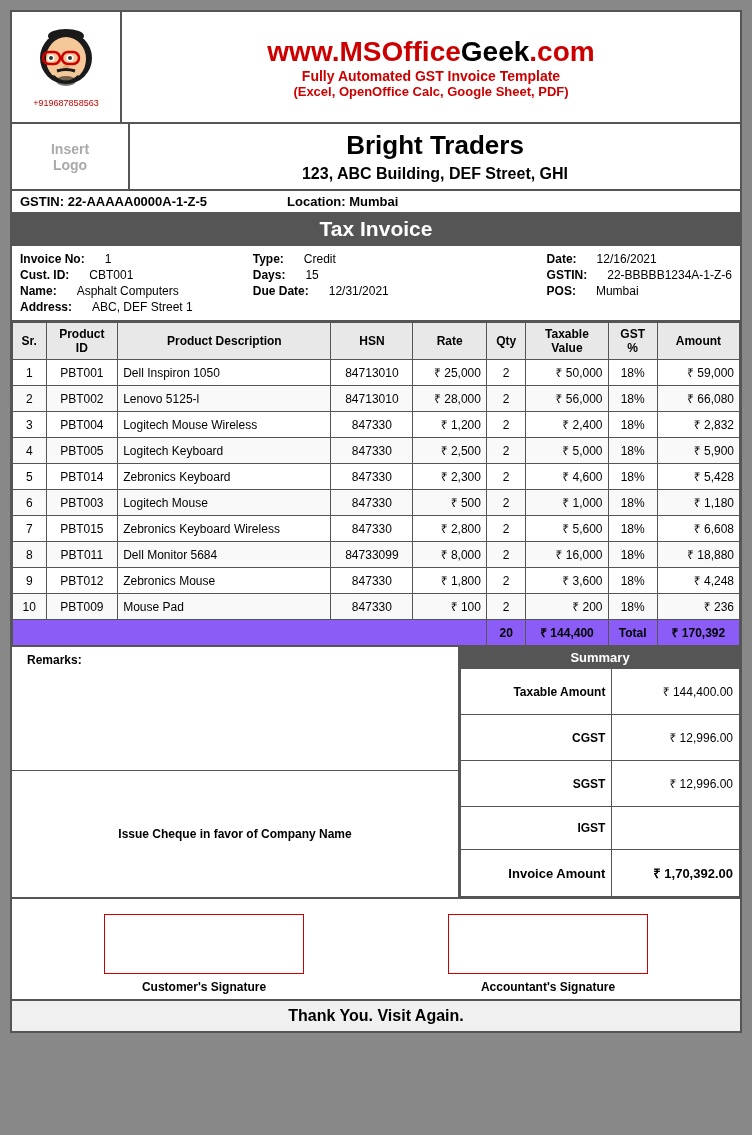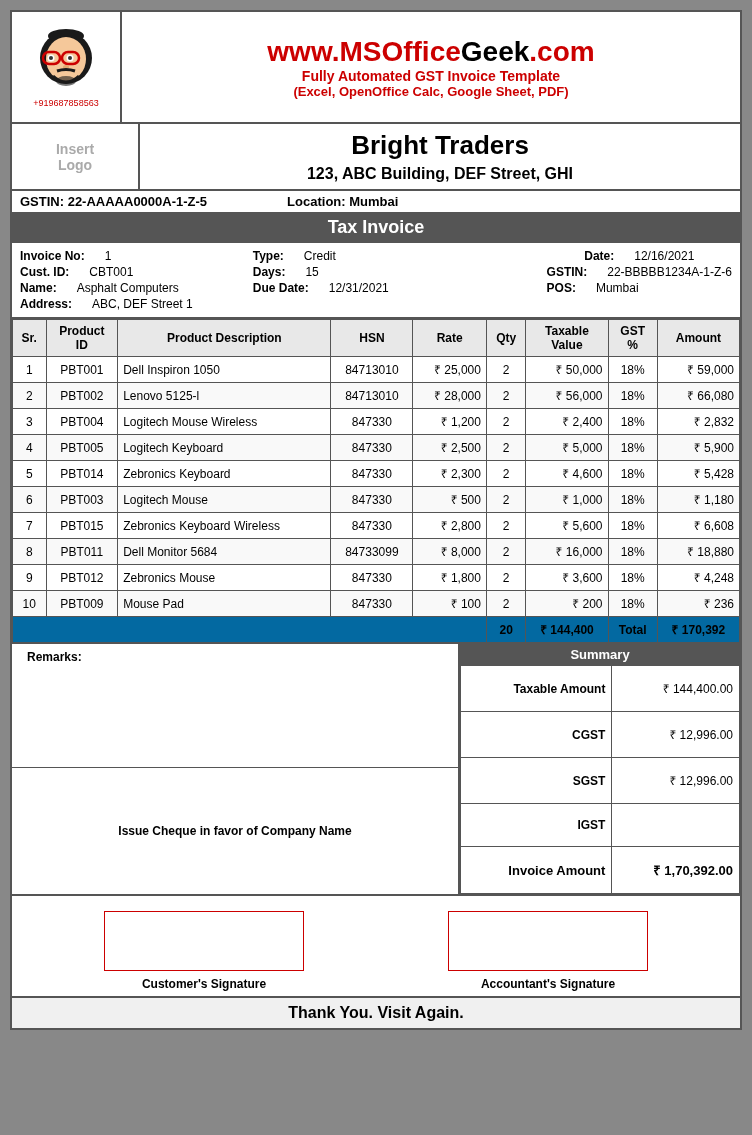--- a/index.html
+++ b/index.html
@@ -68,21 +68,21 @@
       color: #c00;
       font-weight: bold;
       text-align: center;
     }
     
     .company-section {
       display: flex;
       border-bottom: 2px solid #555;
     }
     .insert-logo-box {
-      width: 128px;
+      width: 118px;
       border-right: 2px solid #555;
       display: flex;
       align-items: center;
       justify-content: center;
       color: #aaa;
       font-size: 14px;
       font-weight: bold;
       text-align: center;
       padding: 10px;
       flex-shrink: 0;
@@ -117,21 +117,21 @@
     }
     .gstin-bar span {
       font-size: 13px;
       font-weight: bold;
     }
     
     .tax-invoice-bar {
       background: #555;
       color: #fff;
       text-align: center;
-      font-size: 18px;
+      font-size: 21px;
       font-weight: bold;
       padding: 3px 0;
       border-bottom: 2px solid #555;
     }
     .inv-row {
       display: flex;
       gap: 20px;
     }
     .inv-label {
       font-weight: bold;
@@ -155,21 +155,21 @@
       font-size: 12px;
     }
     .items-table td.desc {
       text-align: left;
     }
     .items-table td.amt {
       text-align: right;
     }
     .items-table tr.totals-row td {
       font-weight: bold;
-      background: #0369a1;
+      background: #8b5cf6;
       text-align: center;
     }
     
     .bottom-section {
       display: flex;
       border-top: 1px solid #555;
     }
     .remarks-cheque {
       flex: 1;
       border-right: 2px solid #555;
@@ -344,21 +344,21 @@
         <div class="inv-row">
           <span class="inv-label">Days:</span>
           <span class="inv-val">15</span>
         </div>
         <div class="inv-row">
           <span class="inv-label">Due Date:</span>
           <span class="inv-val">12/31/2021</span>
         </div>
       </div>
       <div style="display:flex;flex-direction:column;gap:2px;margin-left:auto;">
-        <div class="inv-row" style="justify-content:center;">
+        <div class="inv-row" style="justify-content:flex-start;">
           <span class="inv-label">Date:</span>
           <span class="inv-val">12/16/2021</span>
         </div>
         <div class="inv-row">
           <span class="inv-label">GSTIN:</span>
           <span class="inv-val">22-BBBBB1234A-1-Z-6</span>
         </div>
         <div class="inv-row">
           <span class="inv-label">POS:</span>
           <span class="inv-val">Mumbai</span>

